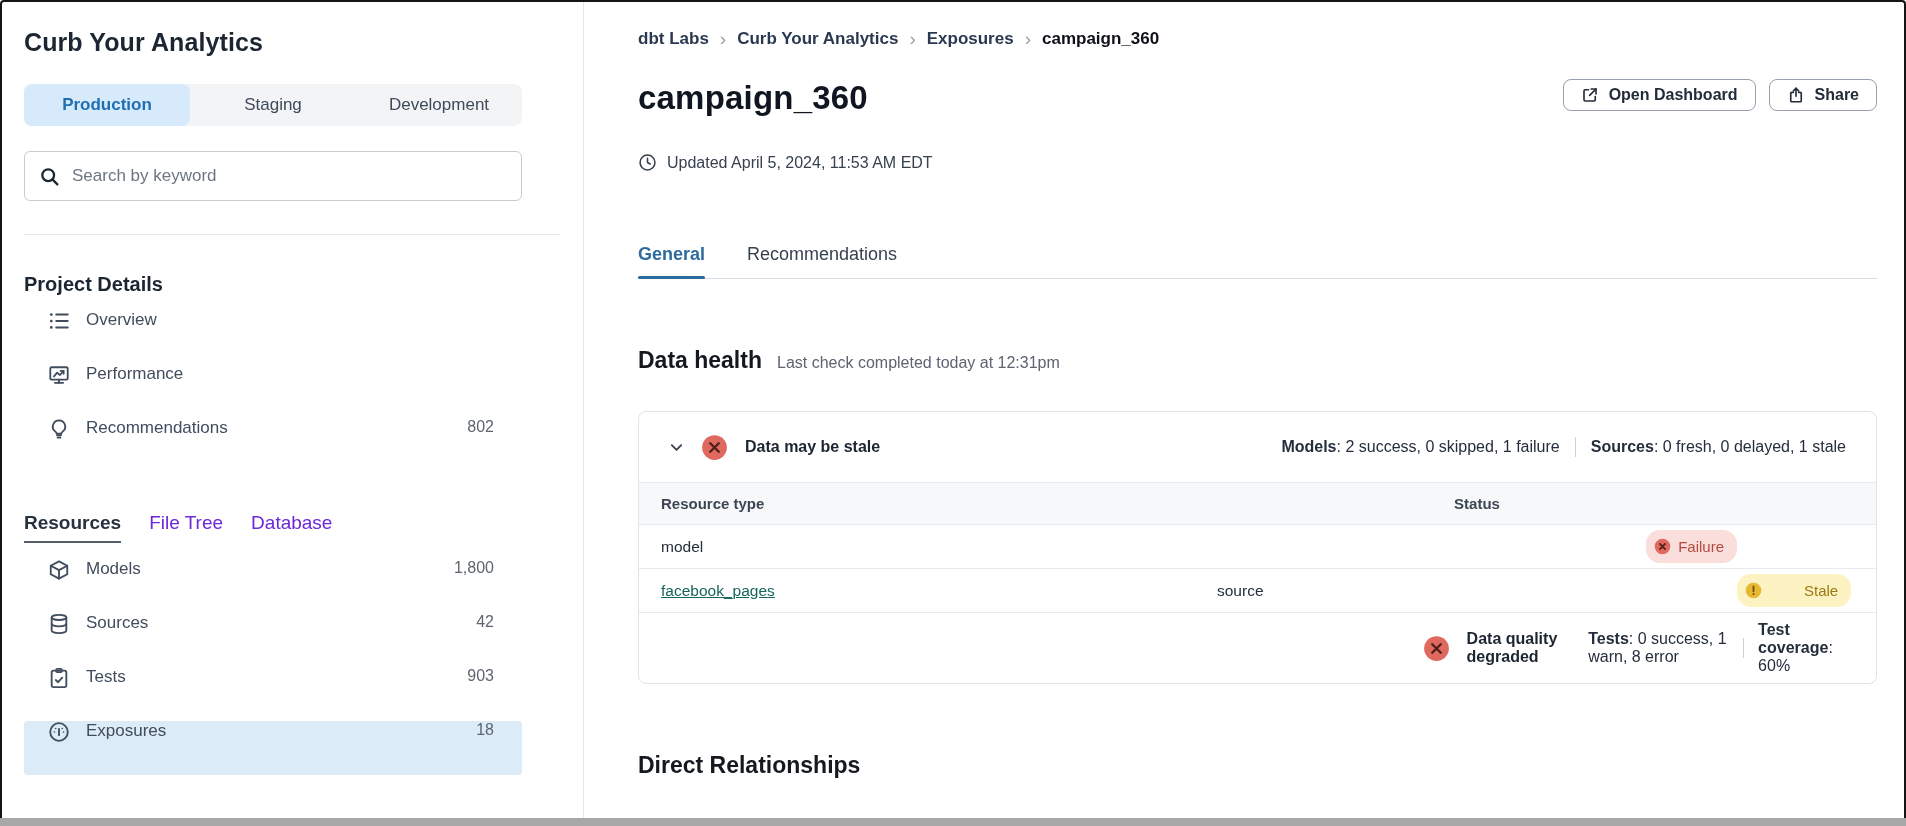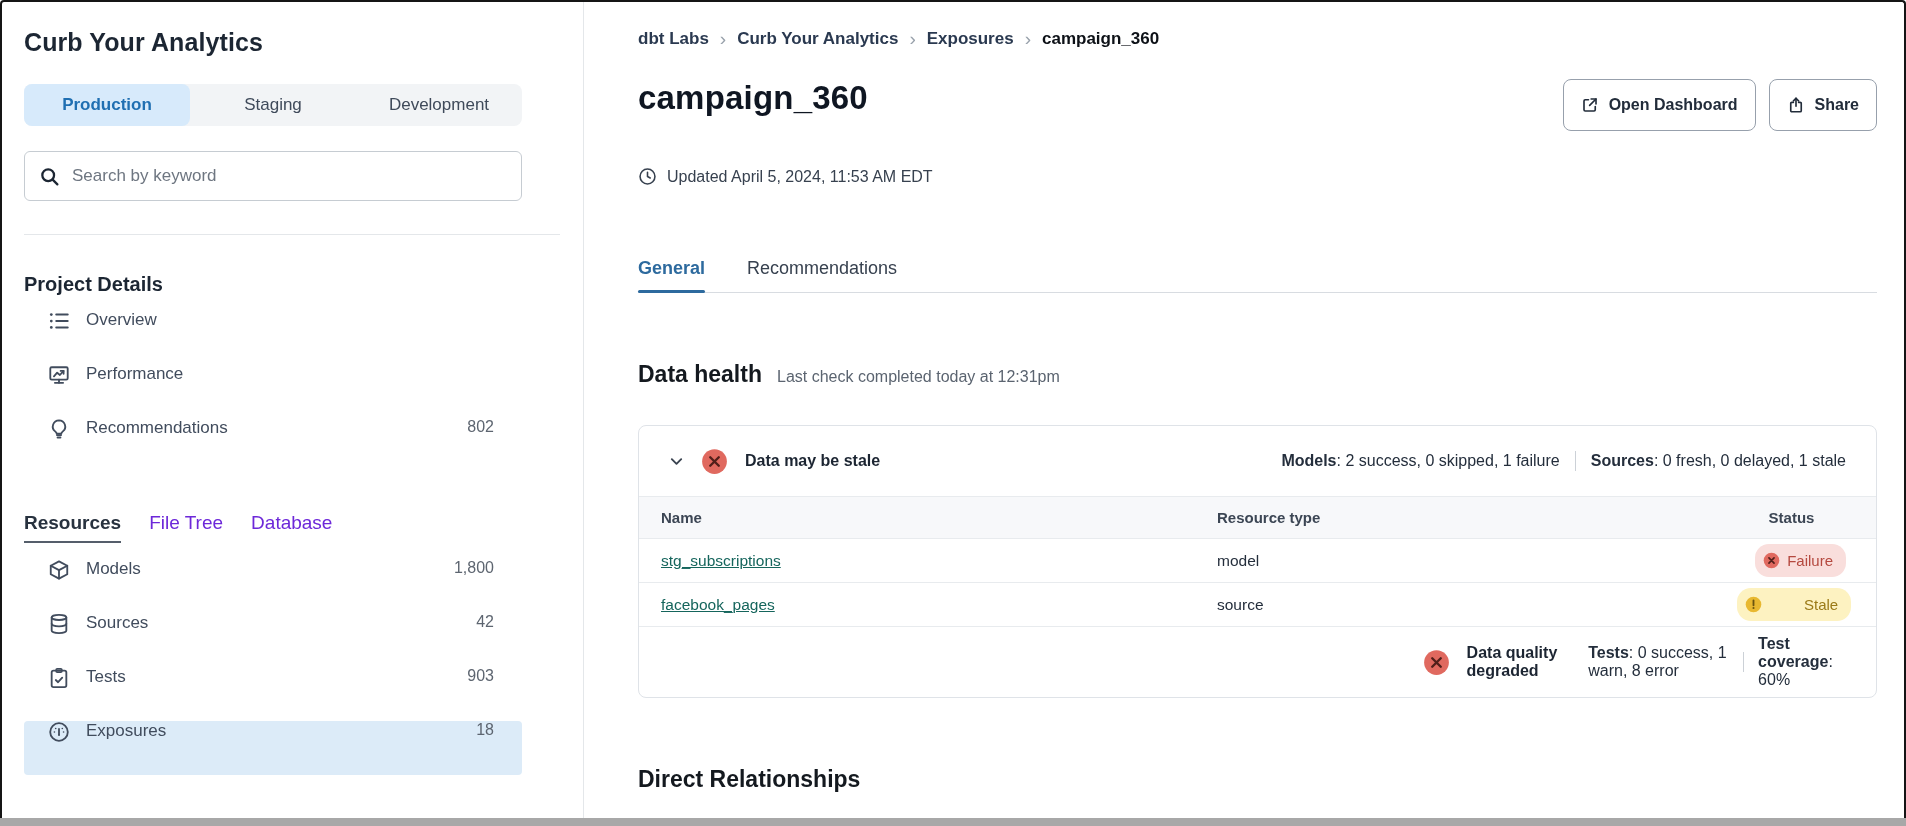--- a/index.html
+++ b/index.html
@@ -57,21 +57,21 @@
   
   .main { flex:1; padding:0 27px 0 54px; position:relative; overflow:hidden; }
   .breadcrumb { margin-top:27px; display:flex; align-items:center; gap:11px; font-size:17px; font-weight:700; color:#2a3950; }
   .breadcrumb .sep { color:#98a1ab; font-size:19px; font-weight:400; line-height:1; transform:translateY(-1px); }
   .breadcrumb .crumb { cursor:pointer; }
   .breadcrumb .crumb.current { color:#0d1117; cursor:default; }
   .page-header { margin-top:30px; display:flex; align-items:flex-start; }
   .page-title { font-size:33px; font-weight:700; color:#0f1622; letter-spacing:.2px; }
   .actions { margin-left:auto; display:flex; gap:13px; }
   .btn {
-    height:52px; padding:0 17px; border:1px solid #97a0ac; border-radius:8px; background:#fff;
+    height:32px; padding:0 17px; border:1px solid #97a0ac; border-radius:8px; background:#fff;
     display:flex; align-items:center; gap:10px; font-size:16px; font-weight:700; color:#222c3a;
     cursor:pointer; font-family:inherit;
   }
   .btn svg { width:18px; height:18px; stroke:#222c3a; }
   .updated-row { margin-top:36px; display:flex; align-items:center; gap:10px; font-size:16px; color:#37414f; }
   .updated-row svg { width:19px; height:19px; stroke:#37414f; }
   .tabs { margin-top:72px; display:flex; gap:42px; border-bottom:1px solid #d8dce1; }
   .tab { font-size:18px; color:#37414f; padding-bottom:13px; position:relative; cursor:pointer; }
   .tab.active { color:#2d6a9e; font-weight:700; }
   .tab.active::after { content:""; position:absolute; left:0; right:0; bottom:-1px; height:3px; background:#2d6a9e; border-radius:2px; }
@@ -285,26 +285,24 @@
         <span class="expand-title">Data may be stale</span>
         <div class="stats">
           <span><b>Models</b><span>: 2 success, 0 skipped, 1 failure</span></span>
           <span class="vsep"></span>
           <span><b>Sources</b><span>: 0 fresh, 0 delayed, 1 stale</span></span>
         </div>
       </div>
 
       <div class="hr-table">
         <div class="thead">
-          <div>Name</div>
           <div>Resource type</div>
           <div class="col-status">Status</div>
         </div>
         <div class="trow">
-          <div><a class="res-link">stg_subscriptions</a></div>
           <div class="type-text">model</div>
           <div class="cell-status">
             <span class="badge failure">
               <svg viewBox="0 0 24 24">
                   <circle cx="12" cy="12" r="11" fill="#e0695f"></circle>
                   <path d="M8.4 8.4l7.2 7.2M15.6 8.4l-7.2 7.2" stroke="#511f1a" stroke-width="2.4" stroke-linecap="round" fill="none"></path>
                 </svg>
               <span>Failure</span>
             </span>
           </div>

